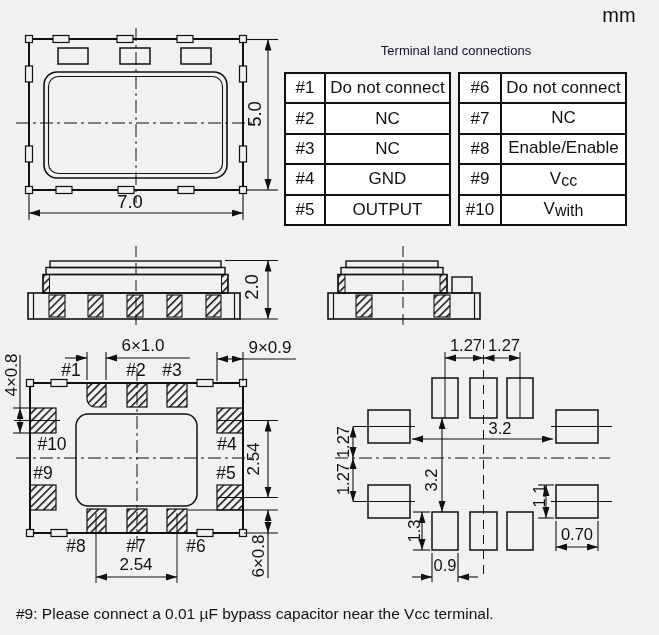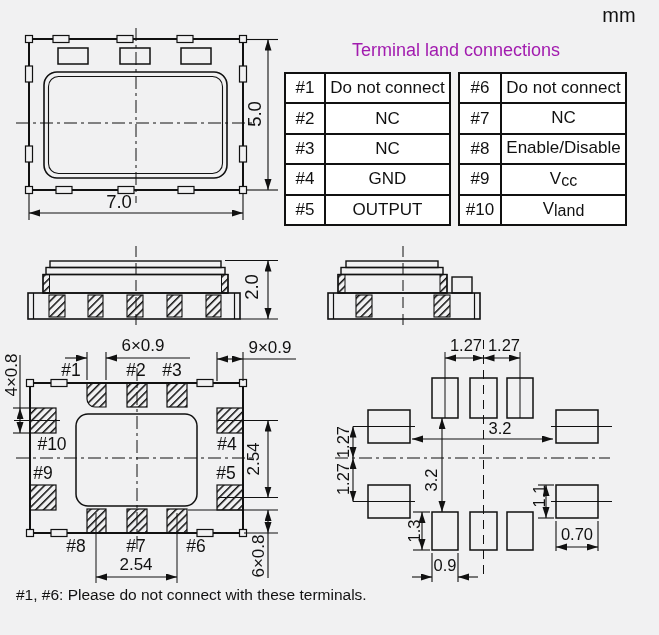--- a/index.html
+++ b/index.html
@@ -3,21 +3,21 @@
 <meta charset="utf-8">
 <style>
   html,body{margin:0;padding:0}
   .page{position:relative;width:659px;height:635px;background:#f1f1f2;font-family:"Liberation Sans",sans-serif;overflow:hidden}
   .page svg{position:absolute;left:0;top:0}
   .t{position:absolute;transform:translate(-50%,-50%);font-size:17px;color:#111;white-space:nowrap;line-height:1}
   .rot{transform:translate(-50%,-50%) rotate(-90deg)}
   .big{font-size:18.5px}
   .lp{font-size:16.5px}
   .pin{font-size:17.5px}
-  .title{position:absolute;transform:translate(-50%,-50%);font-size:18px;color:#a21caf;white-space:nowrap}
+  .title{position:absolute;transform:translate(-50%,-50%);font-size:13px;color:#0f172a;white-space:nowrap}
   .unit{position:absolute;transform:translate(-50%,-50%);font-size:20px;color:#111}
   .note{position:absolute;font-size:15.5px;color:#111;white-space:nowrap}
   table.conn{position:absolute;border-collapse:collapse;background:#fff;table-layout:fixed}
   table.conn td{border:2px solid #111;text-align:center;vertical-align:middle;font-size:17px;color:#111;height:28.4px;padding:0 1px;overflow:hidden}
   td.pc{width:36px}
   td.pc2{width:38px}
   .sub{font-size:16px;vertical-align:-2px}
 </style>
 </head>
 <body>
@@ -222,25 +222,25 @@
       <line x1="556" y1="521" x2="556" y2="551"></line>
           <line x1="598" y1="521" x2="598" y2="551"></line>
       <line x1="556" y1="547" x2="598" y2="547" marker-start="url(#ar)" marker-end="url(#ar)"></line>
     </g>
   </g>
 </svg>
 
 <div class="unit" style="left:619px;top:15px">mm</div>
 <div class="title" style="left:456px;top:50px">Terminal land connections</div>
 
-<div class="t big" style="left:119px;top:202px">7.0</div>
+<div class="t big" style="left:130px;top:202px">7.0</div>
 <div class="t big rot" style="left:255px;top:114px">5.0</div>
 <div class="t big rot" style="left:252px;top:287px">2.0</div>
 
-<div class="t" style="left:143px;top:345px">6×0.9</div>
+<div class="t" style="left:143px;top:345px">6×1.0</div>
 <div class="t" style="left:270px;top:347px">9×0.9</div>
 <div class="t rot" style="left:11px;top:375px">4×0.8</div>
 <div class="t rot" style="left:253px;top:459px">2.54</div>
 <div class="t" style="left:136px;top:564px">2.54</div>
 <div class="t rot" style="left:258px;top:556px">6×0.8</div>
 
 <div class="t pin" style="left:71px;top:371px">#1</div>
 <div class="t pin" style="left:136px;top:371px">#2</div>
 <div class="t pin" style="left:172px;top:371px">#3</div>
 <div class="t pin" style="left:227px;top:445px">#4</div>
@@ -292,28 +292,28 @@
     <tr>
       <td class="pc2">#6</td>
       <td><span>Do not connect</span><span class="sub"></span></td>
     </tr>
     <tr>
       <td class="pc2">#7</td>
       <td><span>NC</span><span class="sub"></span></td>
     </tr>
     <tr>
       <td class="pc2">#8</td>
-      <td><span>Enable/Disable</span><span class="sub"></span></td>
+      <td><span>Enable/Enable</span><span class="sub"></span></td>
     </tr>
     <tr>
       <td class="pc2">#9</td>
       <td><span>V</span><span class="sub">cc</span></td>
     </tr>
     <tr>
       <td class="pc2">#10</td>
-      <td><span>V</span><span class="sub">land</span></td>
+      <td><span>V</span><span class="sub">with</span></td>
     </tr>
   </tbody>
 </table>
 
-<div class="note" style="left:16px;top:586px">#1, #6: Please do not connect with these terminals.</div>
+<div class="note" style="left:16px;top:605px">#9: Please connect a 0.01 µF bypass capacitor near the Vcc terminal.</div>
 
 </div>
 
 </body></html>

